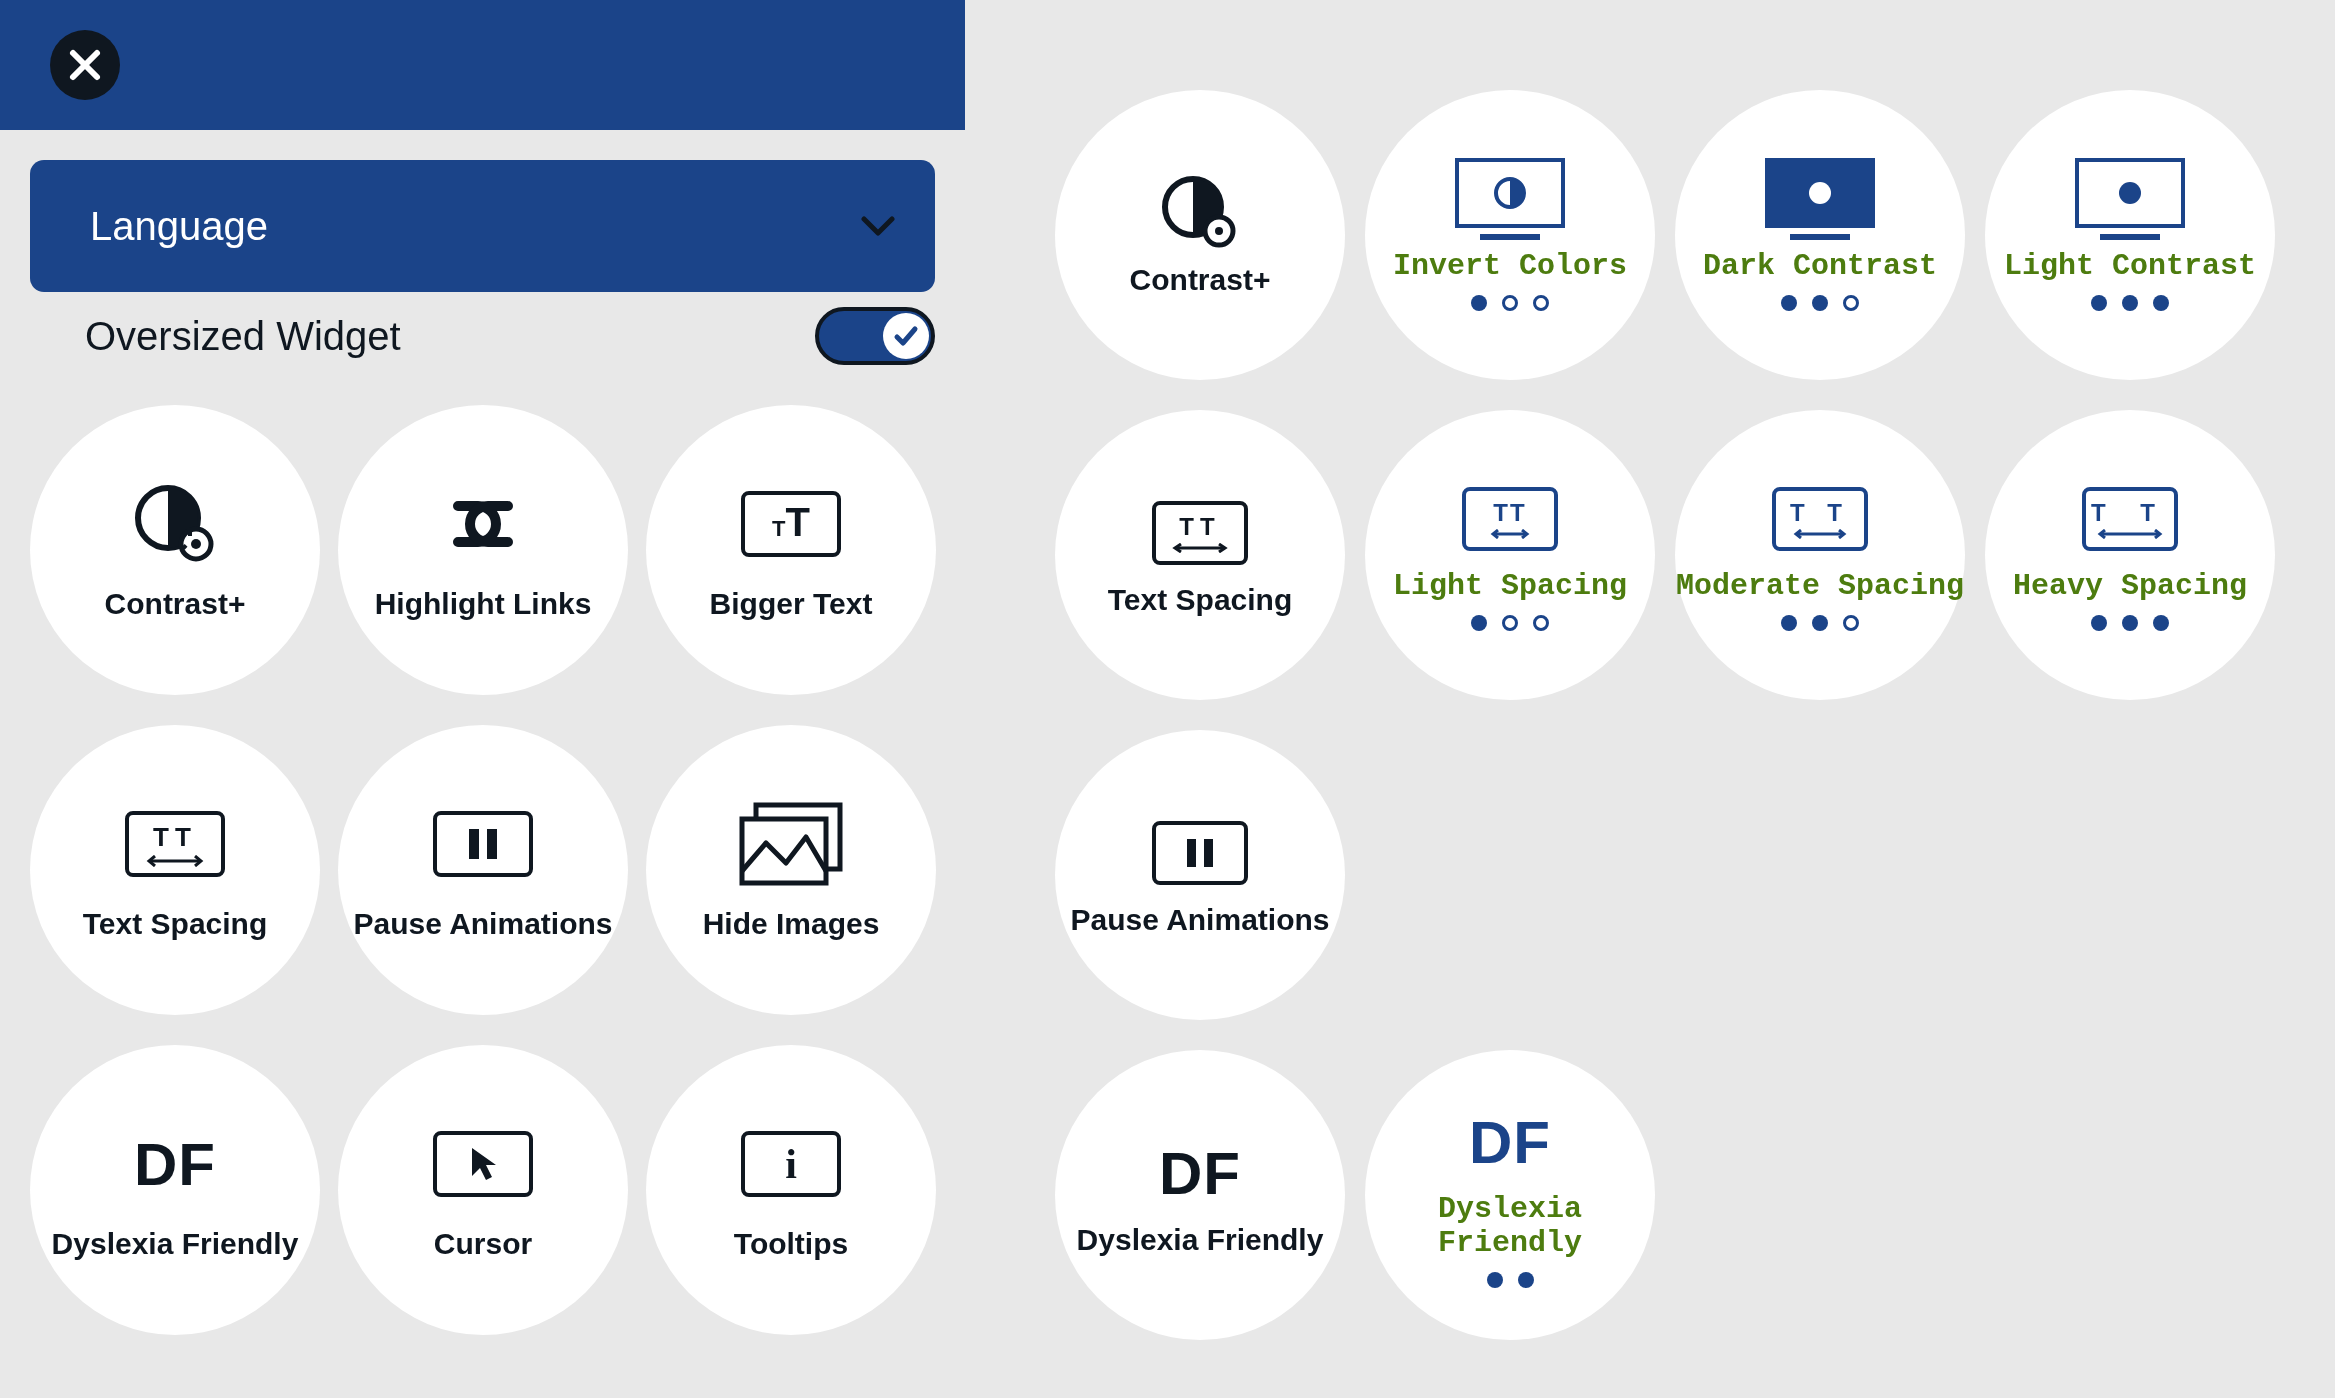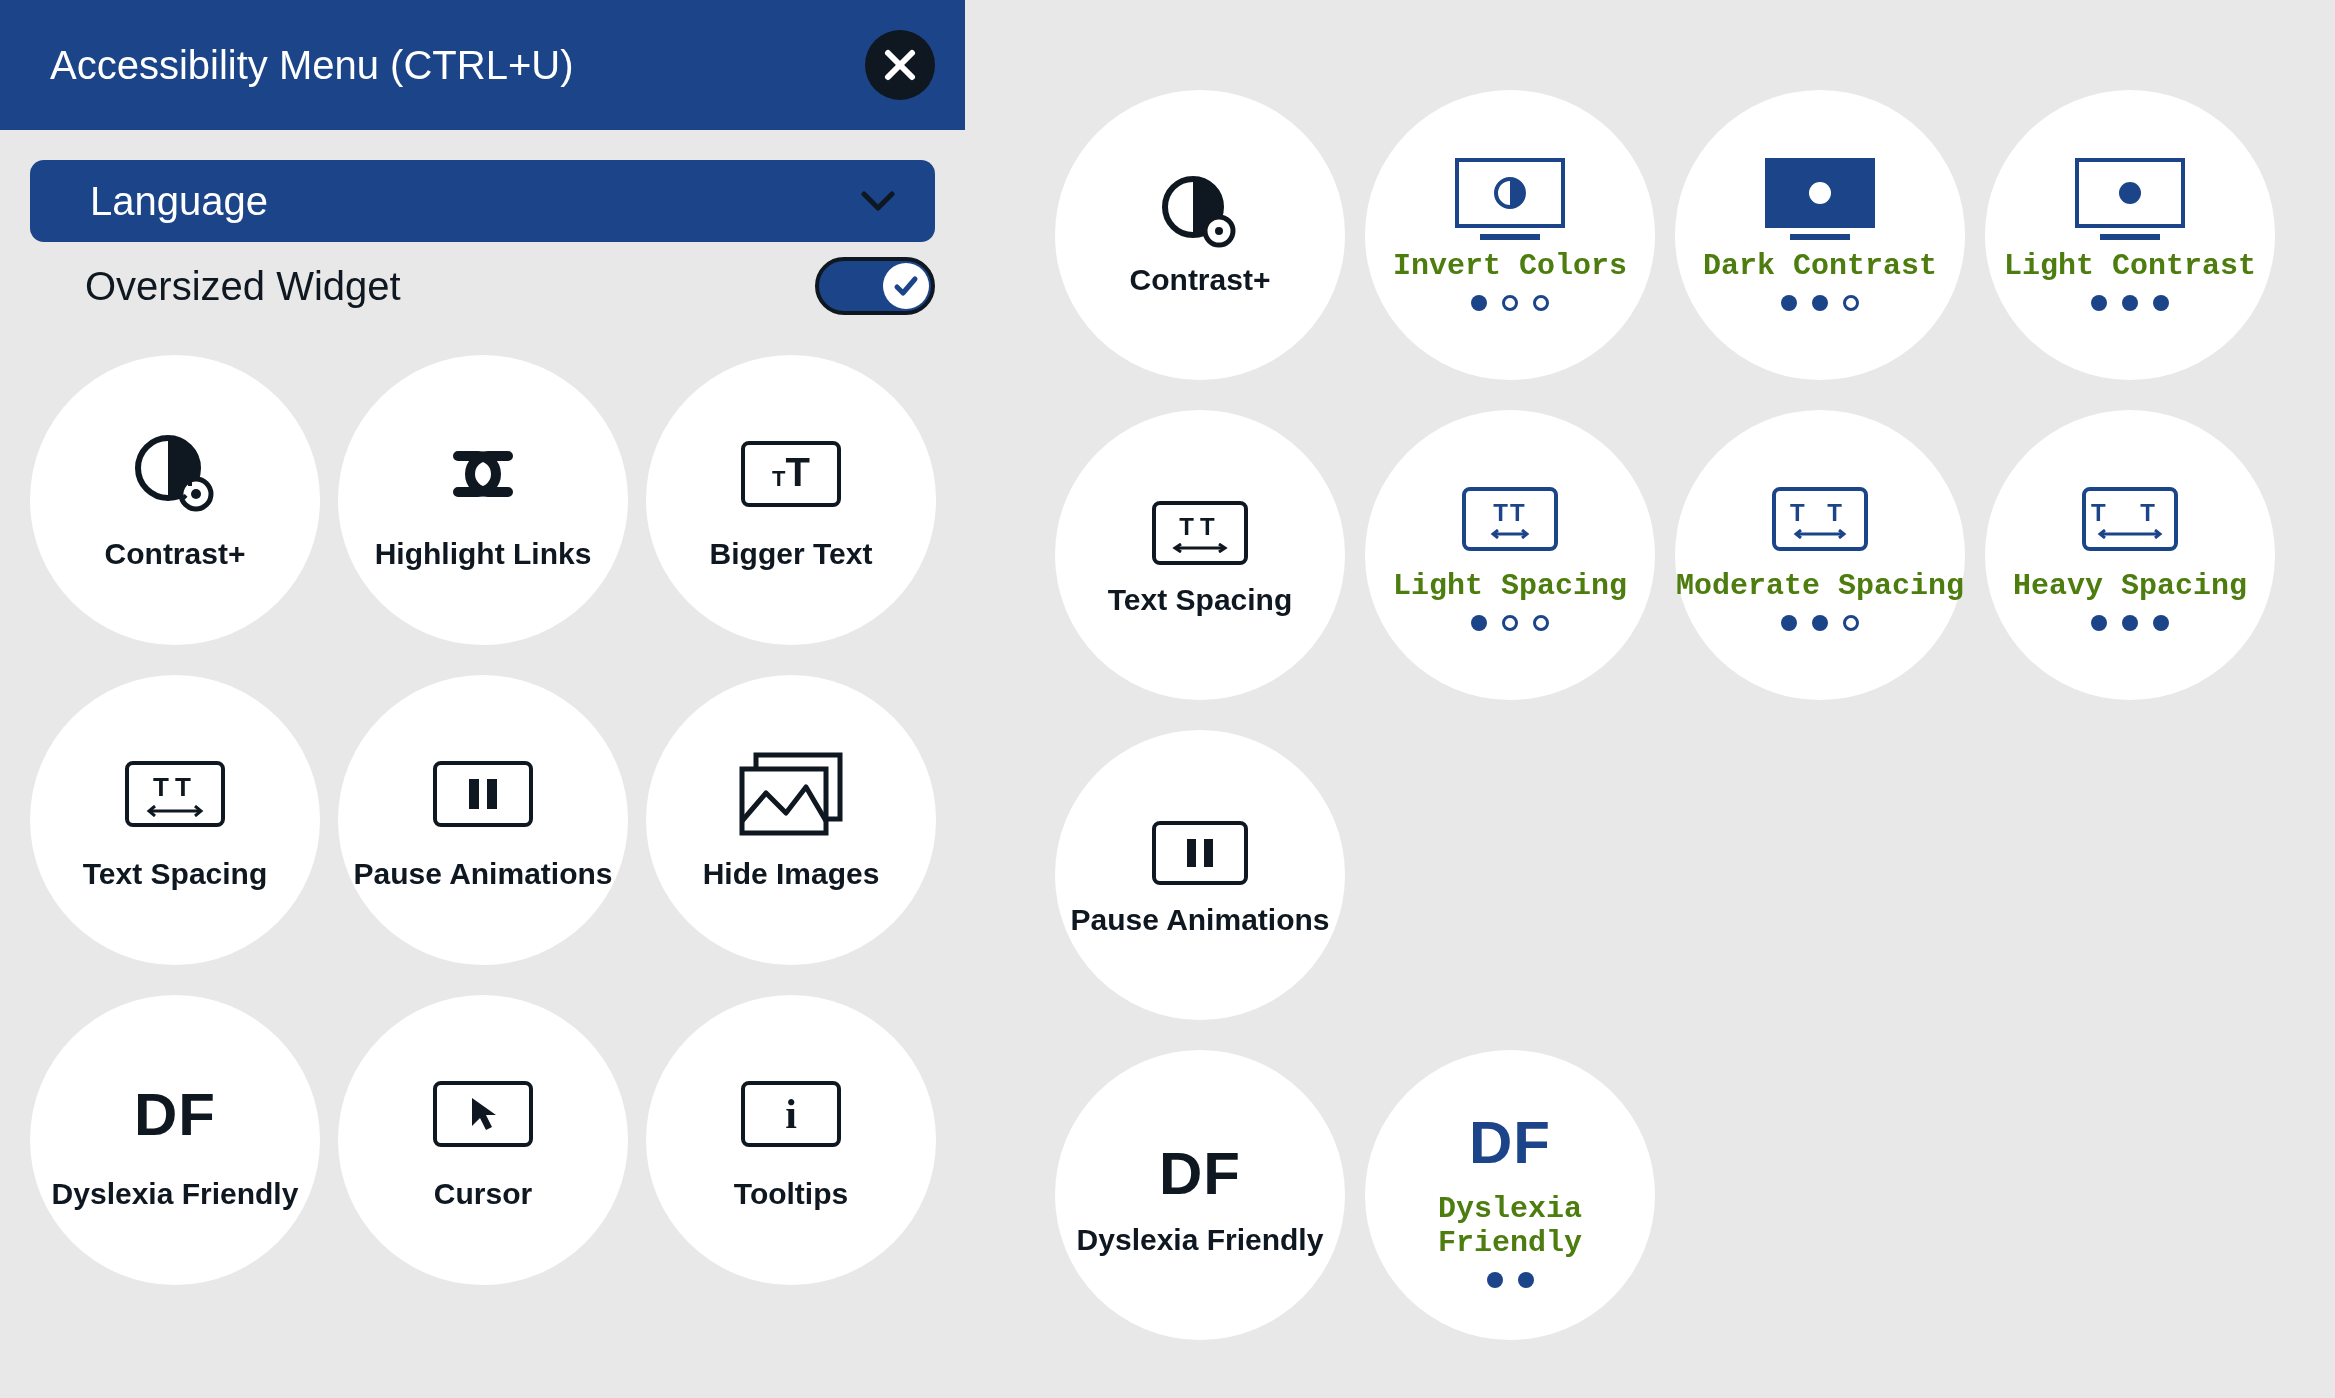--- a/index.html
+++ b/index.html
@@ -39,21 +39,21 @@
   }
   .close-btn svg { display:block; }
 
   .lang-row {
     padding: 30px 30px 0 30px;
   }
   .lang-btn {
     background: #1b4489;
     color: #fff;
     border-radius: 14px;
-    height: 82px;
+    height: 132px;
     display: flex;
     align-items: center;
     justify-content: space-between;
     padding: 0 40px 0 60px;
     font-size: 40px;
     font-weight: 500;
     cursor: pointer;
   }
 
   .oversized-row {
@@ -182,21 +182,20 @@
   .monitor .base { width: 60px; height: 6px; background:#1b4489; margin-top:6px; }
   .df-text { font-size: 60px; font-weight: 700; letter-spacing: 1px; }
   .ab-text { font-size: 62px; font-weight: 600; color:#1b4489; }
 </style>
 </head>
 <body>
 
 <div class="panel-left">
 
   <div class="header-bar">
-    <span>Accessibility Menu (CTRL+U)</span>
     <div class="close-btn">
       <svg width="36" height="36" viewBox="0 0 36 36">
         <line x1="6" y1="6" x2="30" y2="30" stroke="#fff" stroke-width="6" stroke-linecap="round"></line>
         <line x1="30" y1="6" x2="6" y2="30" stroke="#fff" stroke-width="6" stroke-linecap="round"></line>
       </svg>
     </div>
   </div>
 
   <div class="lang-row">
     <div class="lang-btn">

